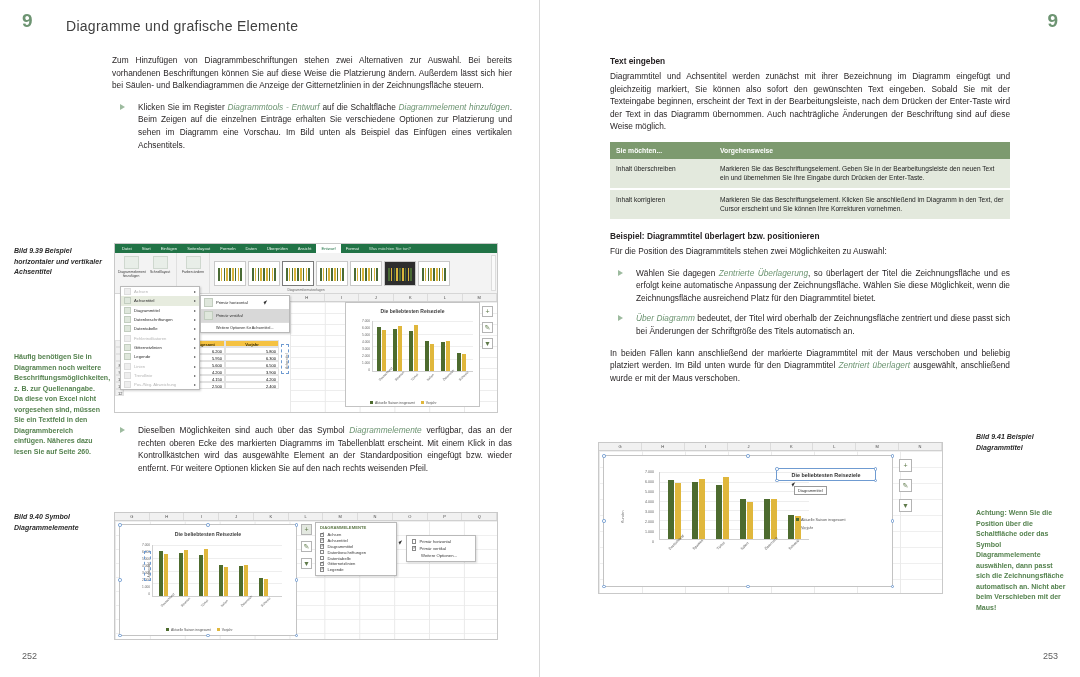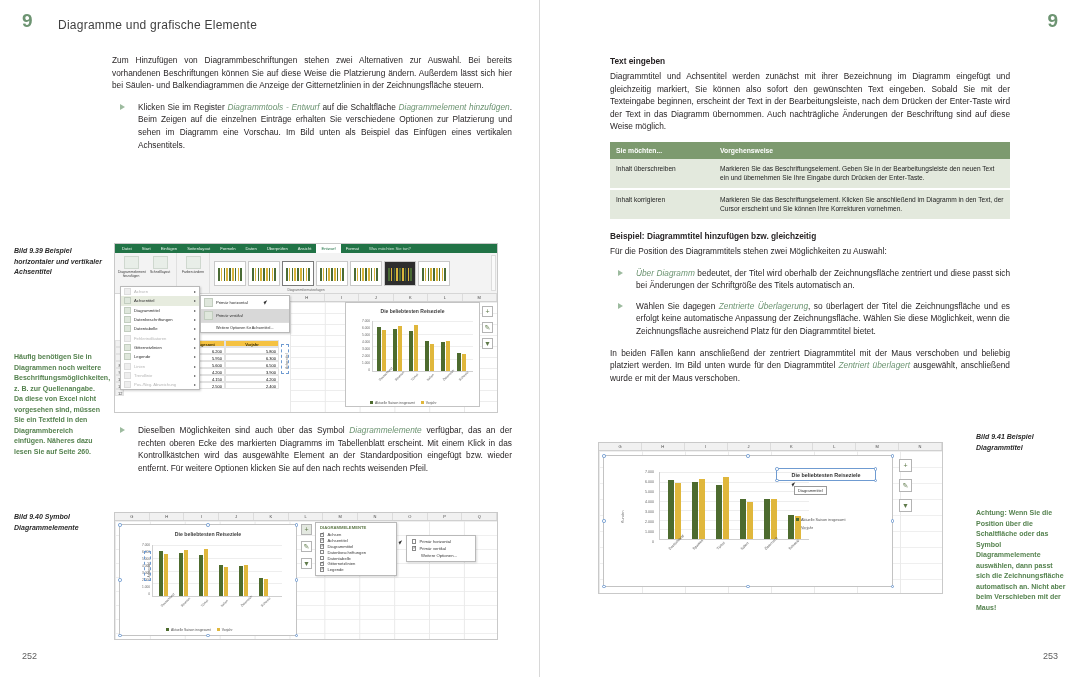--- a/index.html
+++ b/index.html
@@ -5,21 +5,21 @@
   * { box-sizing: border-box; margin:0; padding:0; }
   body {
     width:1080px; height:677px; background:#ffffff;
     font-family:"Liberation Sans", sans-serif; overflow:hidden;
   }
   .spread { position:relative; width:1080px; height:677px; display:flex; }
   .page { position:relative; width:540px; height:677px; background:#fff; }
   .page.left { border-right:1px solid #d8d8d8; }
 
   
-  .runhead { position:absolute; top:14px; height:22px; font-size:12px; color:#3f3f3f; letter-spacing:.02em; }
+  .runhead { position:absolute; top:14px; height:22px; font-size:14px; color:#3f3f3f; letter-spacing:.02em;margin-left:8px; }
   .chapnum { position:absolute; top:10px; font-size:19px; font-weight:bold; color:#6d9472; font-family:"Liberation Sans",sans-serif; }
   .left .chapnum { left:22px; }
   .left .runhead { left:58px; top:18px; }
   .right .chapnum { right:22px; }
   .right .runhead { right:58px; top:18px; }
 
   
   .col { position:absolute; top:54px; width:400px; }
   .left .col { left:112px; }
   .right .col { left:58px;margin-left:12px; }
@@ -576,33 +576,33 @@
             <td class="k">Inhalt überschreiben</td>
             <td>Markieren Sie das Beschriftungselement. Geben Sie in der Bearbeitungsleiste den neuen Text ein und übernehmen Sie Ihre Eingabe durch Drücken der Enter-Taste.</td>
           </tr>
           <tr>
             <td class="k">Inhalt korrigieren</td>
             <td>Markieren Sie das Beschriftungselement. Klicken Sie anschließend im Diagramm in den Text, der Cursor erscheint und Sie können Ihre Korrekturen vornehmen.</td>
           </tr>
         </tbody>
       </table>
 
-      <h4 class="sub" style="margin-top:6px;">Beispiel: Diagrammtitel hinzufügen bzw. gleichzeitig</h4>
+      <h4 class="sub" style="margin-top:6px;">Beispiel: Diagrammtitel überlagert bzw. positionieren</h4>
       <p class="body">Für die Position des Diagrammtitels stehen zwei Möglichkeiten zu Auswahl:</p>
 
       <ul class="bullets">
+        <li>
+          <span class="tri"></span><span>Wählen Sie dagegen </span><span class="gi">Zentrierte Überlagerung</span><span>, so überlagert der Titel die Zeichnungsfläche und es erfolgt keine automatische Anpassung der Zeichnungsfläche. Wählen Sie diese Möglichkeit, wenn die Zeichnungsfläche ausreichend Platz für den Diagrammtitel bietet.</span>
+        </li>
         <li>
           <span class="tri"></span><span class="gi">Über Diagramm</span><span> bedeutet, der Titel wird oberhalb der Zeichnungsfläche zentriert und diese passt sich bei Änderungen der Schriftgröße des Titels automatisch an.</span>
         </li>
-        <li>
-          <span class="tri"></span><span>Wählen Sie dagegen </span><span class="gi">Zentrierte Überlagerung</span><span>, so überlagert der Titel die Zeichnungsfläche und es erfolgt keine automatische Anpassung der Zeichnungsfläche. Wählen Sie diese Möglichkeit, wenn die Zeichnungsfläche ausreichend Platz für den Diagrammtitel bietet.</span>
-        </li>
       </ul>
 
-      <p class="body"><span>In beiden Fällen kann anschließend der zentriert Diagrammtitel mit der Maus verschoben und beliebig platziert werden. Im Bild unten wurde für den Diagrammtitel </span><span class="gi">Zentriert überlagert</span><span> ausgewählt, anschließend wurde er mit der Maus verschoben.</span></p>
+      <p class="body"><span>In beiden Fällen kann anschließend der markierte Diagrammtitel mit der Maus verschoben und beliebig platziert werden. Im Bild unten wurde für den Diagrammtitel </span><span class="gi">Zentriert überlagert</span><span> ausgewählt, anschließend wurde er mit der Maus verschoben.</span></p>
     </div>
 
     <div class="marg cap" style="top:432px;">Bild 9.41 Beispiel Diagrammtitel</div>
     <div class="marg tip" style="top:508px;">Achtung: Wenn Sie die Position über die Schaltfläche oder das Symbol Diagrammelemente auswählen, dann passt sich die Zeichnungsfläche automatisch an. Nicht aber beim Verschieben mit der Maus!</div>
 
     <div class="shot" style="left:58px; top:442px; width:345px; height:152px;">
       <div class="colhdr">
         <div>G</div>
         <div>H</div>
         <div>I</div>

